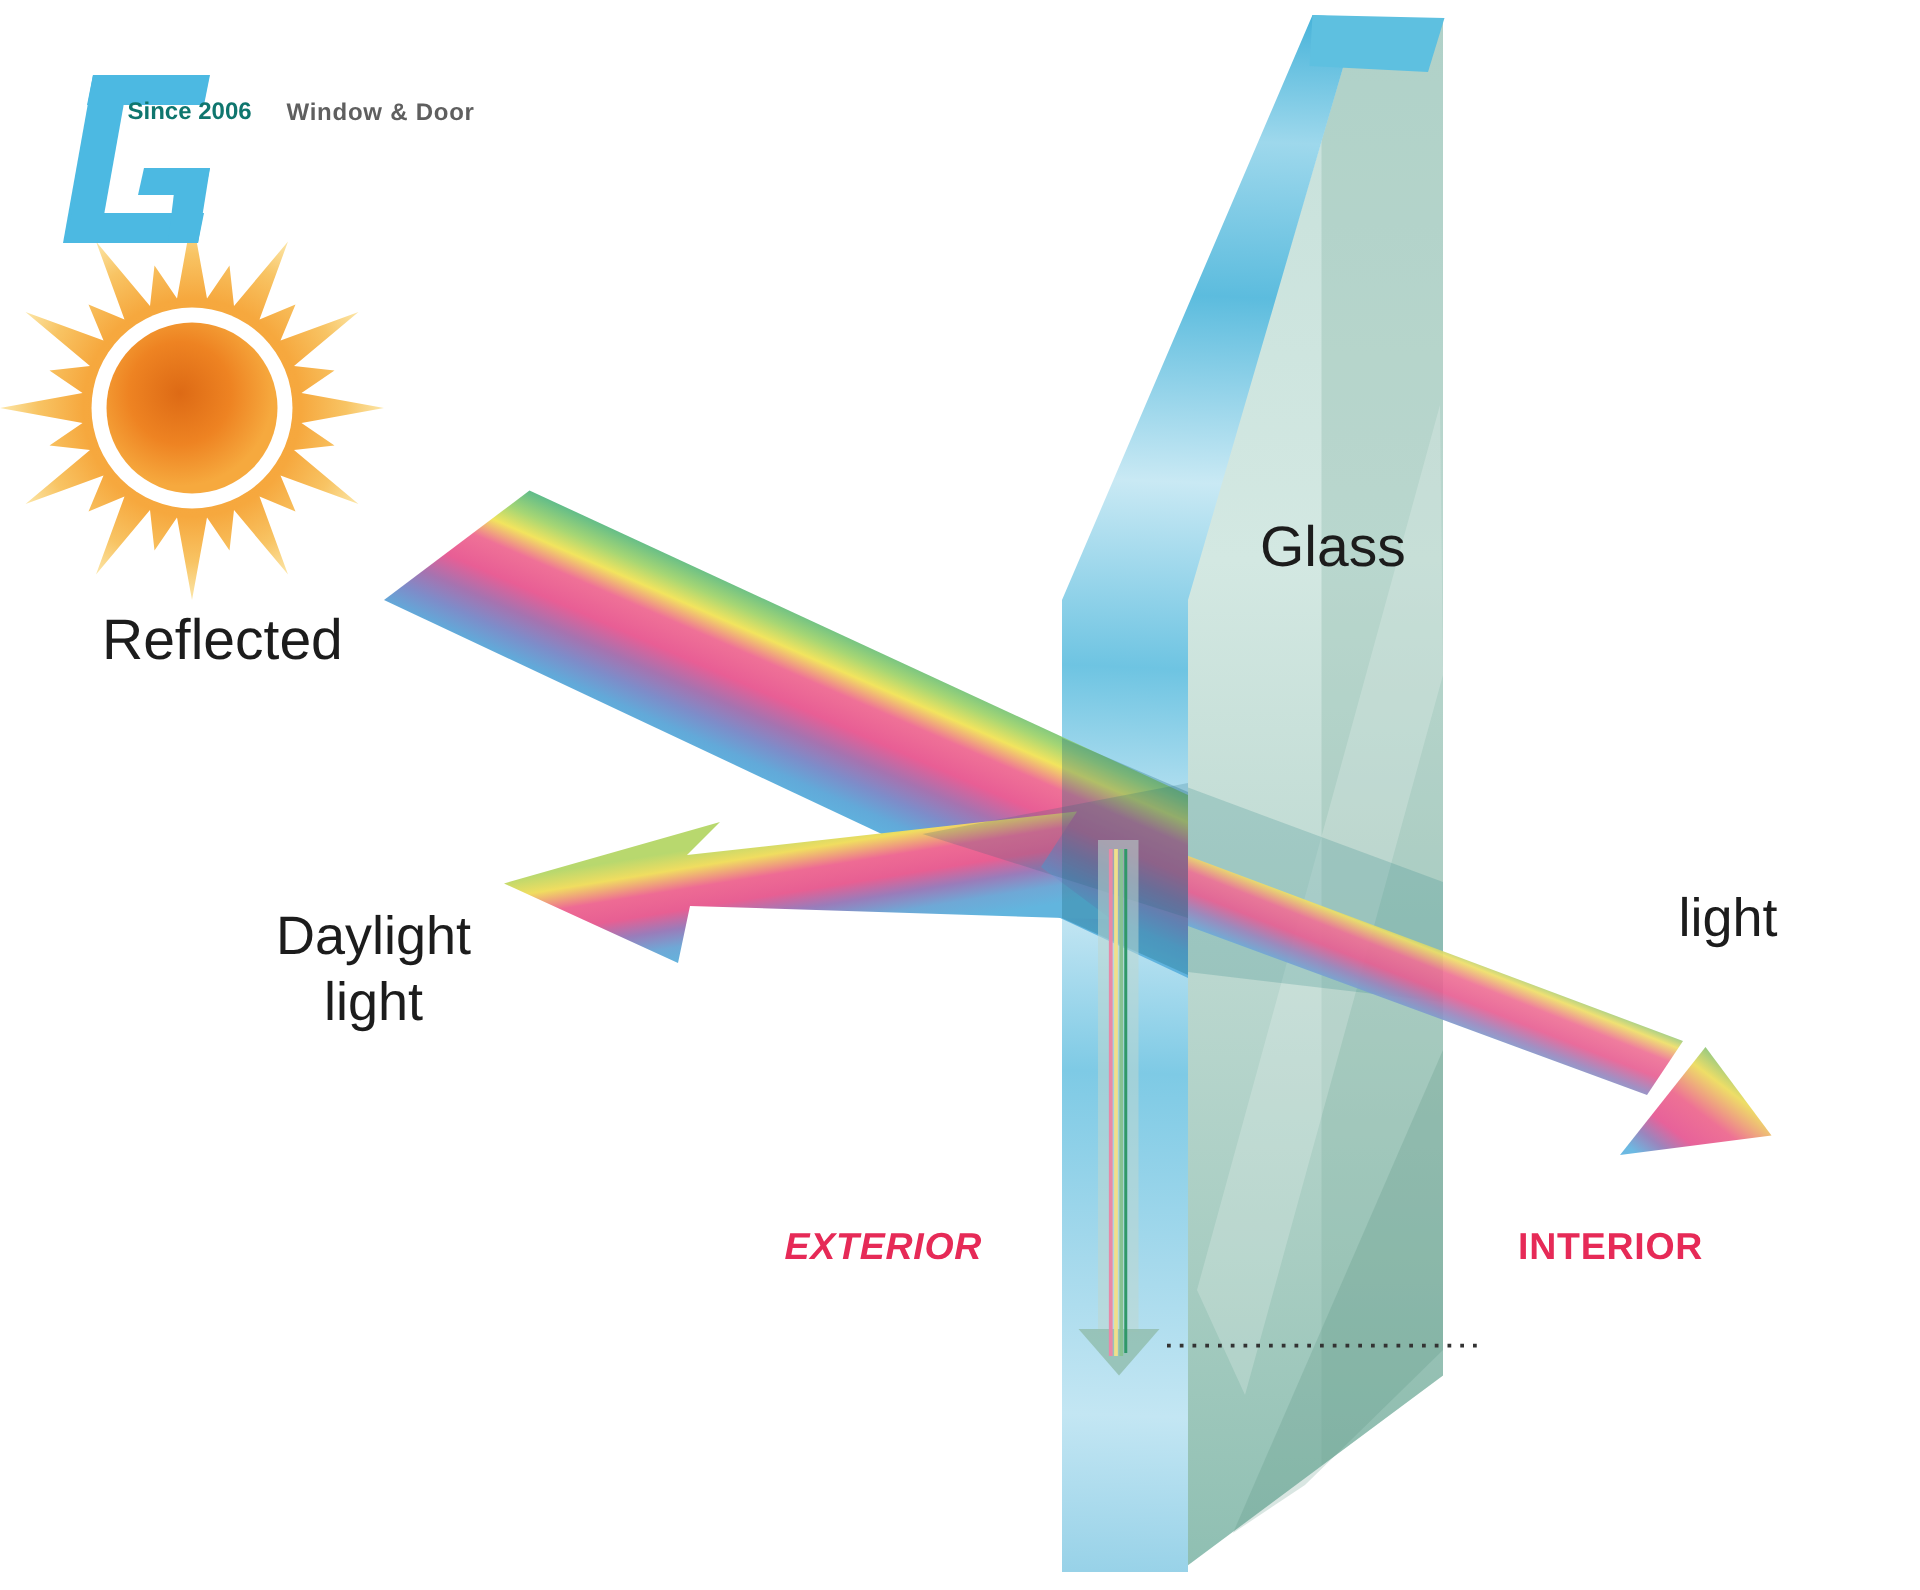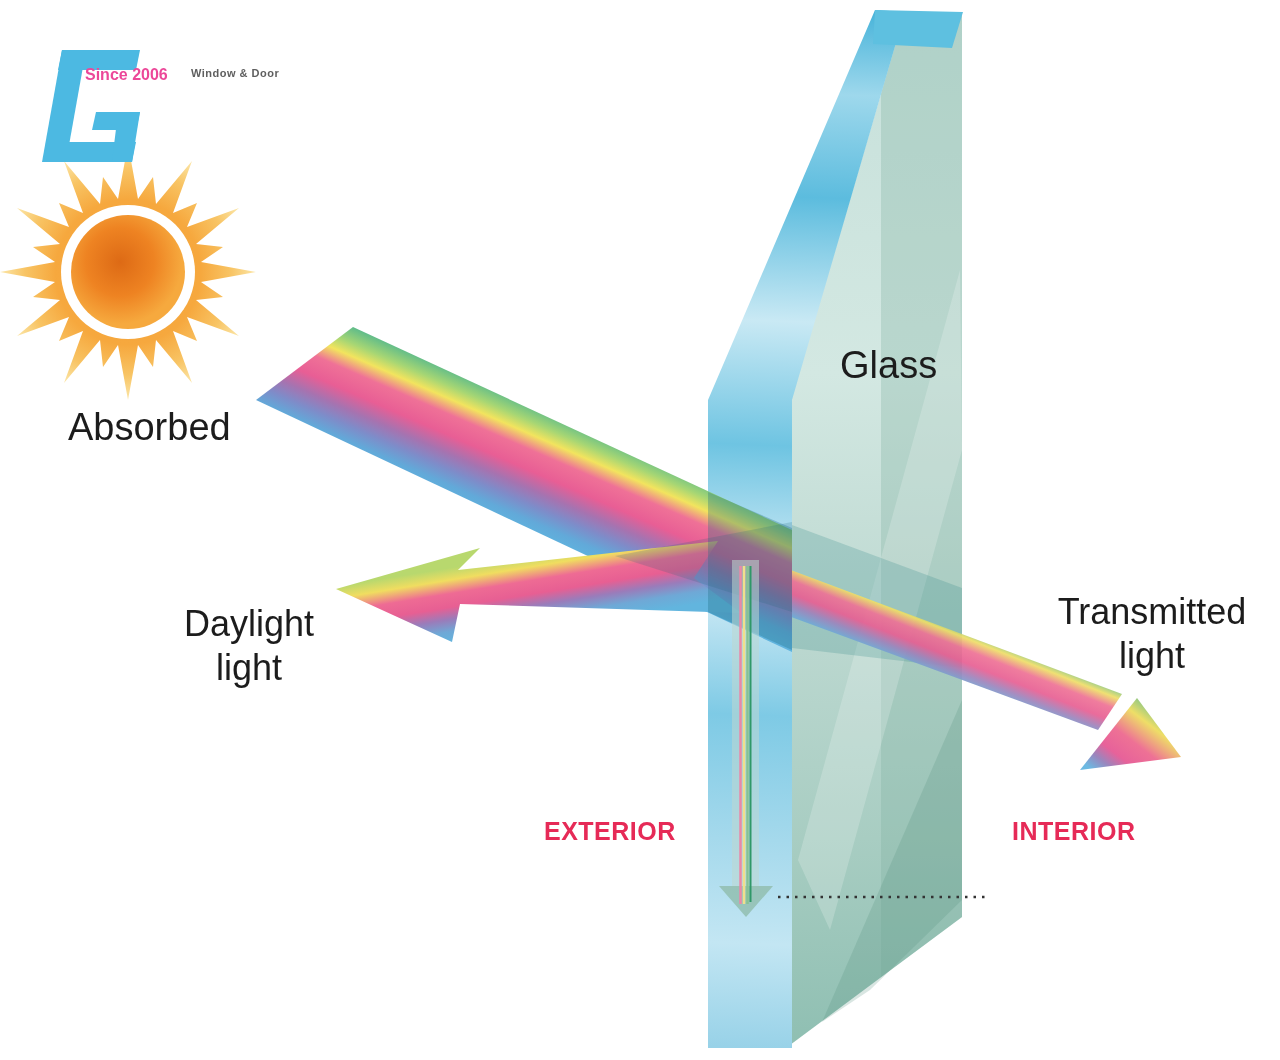--- a/index.html
+++ b/index.html
@@ -6,26 +6,26 @@
   .stage{position:relative;width:1280px;height:1060px;background:#ffffff;overflow:hidden;
          font-family:"Liberation Sans","DejaVu Sans",sans-serif;}
   .art{position:absolute;left:0;top:0;}
   .lbl{position:absolute;color:#1c1c1c;white-space:nowrap;text-align:right;}
   .lbl-daylight{left:68px;top:406px;font-size:38px;}
   .lbl-glass{left:840px;top:344px;font-size:38px;}
   .lbl-reflected{left:149px;top:602px;width:200px;text-align:center;font-size:36px;line-height:44px;}
   .lbl-transmitted{left:1032px;top:590px;width:240px;text-align:center;font-size:36px;line-height:44px;}
   .lbl-absorbed{left:1006px;top:870px;font-size:36px;}
   .zone{position:absolute;top:817px;font-size:25px;font-weight:800;letter-spacing:.5px;color:#e62a57;}
-  .zone-ext{left:544px;}
+  .zone-ext{left:523px;font-style:italic;}
   .zone-int{left:988px;margin-left:24px;}
   .logo{position:absolute;left:0;top:0;width:420px;height:180px;}
   .logo-g{position:absolute;left:36px;top:50px;}
-  .logo-since{position:absolute;left:85px;top:66px;font-size:16px;font-weight:700;color:#ec4899;}
-  .logo-tag{position:absolute;left:191px;top:67px;font-size:11px;font-weight:700;color:#5f5f5f;letter-spacing:.5px;}
+  .logo-since{position:absolute;left:85px;top:66px;font-size:16px;font-weight:700;color:#0f766e;}
+  .logo-tag{position:absolute;left:191px;top:67px;font-size:16px;font-weight:700;color:#5f5f5f;letter-spacing:.5px;}
   .logo-company{position:absolute;left:129px;top:92px;font-size:28px;font-weight:800;color:#57575a;letter-spacing:2.5px;}
 </style>
 </head>
 <body>
 
 <div class="stage">
 
   <svg class="art" width="1280" height="1060" viewBox="0 0 1280 1060">
     <defs>
       <radialGradient id="gDisc" gradientUnits="userSpaceOnUse" cx="120" cy="262" r="62">
@@ -150,29 +150,28 @@
         <polygon points="26,0 104,0 100,20 22,20"></polygon>
         <polygon points="12,92 100,92 96,112 8,112"></polygon>
         <polygon points="82,62 104,62 96,112 76,112"></polygon>
         <polygon points="60,62 104,62 100,80 56,80"></polygon>
       </g>
     </svg>
     <div class="logo-since">Since 2006</div>
     <div class="logo-tag">Window &amp; Door</div>
   </div>
 
-  <div class="lbl lbl-daylight">Absorbed</div>
+  <div class="lbl lbl-daylight">Reflected</div>
   <div class="lbl lbl-glass">Glass</div>
 
   <div class="lbl lbl-reflected">
     <div>Daylight</div>
     <div>light</div>
   </div>
 
   <div class="lbl lbl-transmitted">
-    <div>Transmitted</div>
     <div>light</div>
   </div>
 
   <div class="zone zone-ext">EXTERIOR</div>
   <div class="zone zone-int">INTERIOR</div>
 
 </div>
 
 </body></html>

